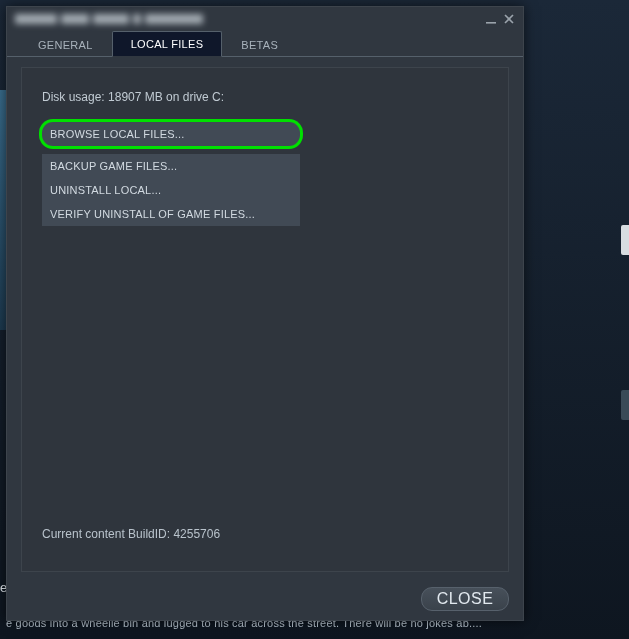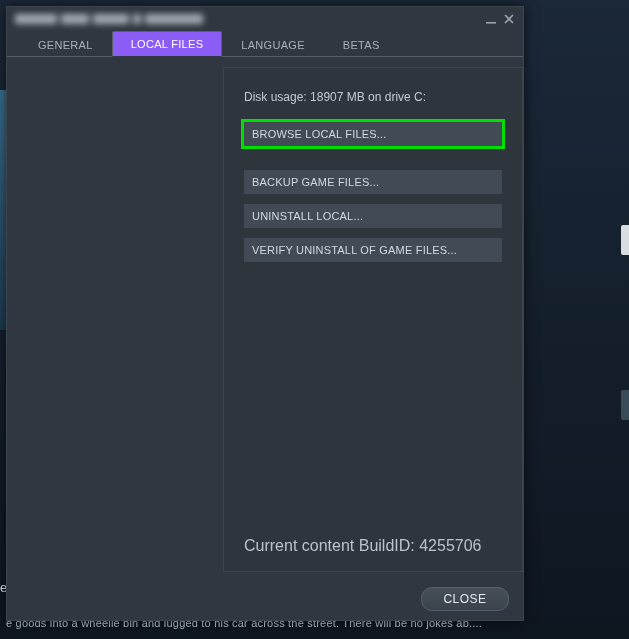--- a/index.html
+++ b/index.html
@@ -109,33 +109,32 @@
     color: #a8b2bb;
     padding: 6px 18px 6px 18px;
     cursor: pointer;
     position: relative;
     top: 1px;
     border: 1px solid transparent;
     border-bottom: none;
   }
   .tab.active {
     color: #ffffff;
-    background: #8b5cf6;
+    background: #0f172a;
     border: 1px solid #55606b;
     border-bottom: 1px solid #303740;
     border-radius: 2px 2px 0 0;
   }
 
   .content {
     flex: 1;
-    padding: 10px 0 8px 14px;
+    padding: 10px 14px 8px 14px;
     display: flex;
     flex-direction: column;
     position: relative;
-    align-items: flex-end;
   }
   .inner-panel {
     background: #2f353d;
     border: 1px solid #3d444c;
     flex: 1;
     padding: 22px 20px 16px 20px;
     display: flex;
     flex-direction: column;
     position: relative;
   }
@@ -147,49 +146,49 @@
   .action-btn {
     width: 258px;
     height: 24px;
     background: #414a55;
     color: #d2dae1;
     font-size: 11px;
     letter-spacing: 0.2px;
     display: inline-flex;
     align-items: center;
     padding: 0 8px;
-    margin-bottom: 10px;
     cursor: pointer;
     position: relative;
   }
   .action-btn.highlighted {
     box-shadow: 0 0 0 3px #00e000;
-    margin-bottom: 24px;
+    margin-bottom: 8px;
+    border-radius: 11px;
   }
   .build-line {
     position: absolute;
-    left: 20px; bottom: 16px;
-    font-size: 16px;
+    left: 20px; bottom: 30px;
+    font-size: 12px;
     color: #b9c3cc;
   }
 
   .footer {
     height: 40px;
     display: flex;
     align-items: center;
     justify-content: flex-end;
     padding: 0 14px 2px 14px;
   }
   .close-btn {
     min-width: 88px;
     height: 24px;
     background: linear-gradient(180deg,#47505a 0%, #3a424b 100%);
     border: 1px solid #57616c;
     color: #e2e9ef;
-    font-size: 12px;
+    font-size: 16px;
     letter-spacing: 0.5px;
     display: inline-flex;
     align-items: center;
     justify-content: center;
     cursor: pointer;
     border-radius: 11px;
   }
 </style>
 </head>
 <body>
@@ -221,21 +220,20 @@
       <svg width="12" height="12" viewBox="0 0 12 12">
         <line x1="2" y1="2" x2="10" y2="10" stroke="currentColor" stroke-width="1.6"></line>
         <line x1="10" y1="2" x2="2" y2="10" stroke="currentColor" stroke-width="1.6"></line>
       </svg>
     </div>
   </div>
 
   <div class="tabs">
     <div class="tab">GENERAL</div>
     <div class="tab active">LOCAL FILES</div>
-    <div class="tab">LANGUAGE</div>
     <div class="tab">BETAS</div>
   </div>
 
   <div class="content">
     <div class="inner-panel">
 
       <div class="disk-line">Disk usage: 18907 MB on drive C:</div>
 
       <div class="action-btn highlighted">
         <span>BROWSE LOCAL FILES...</span>

